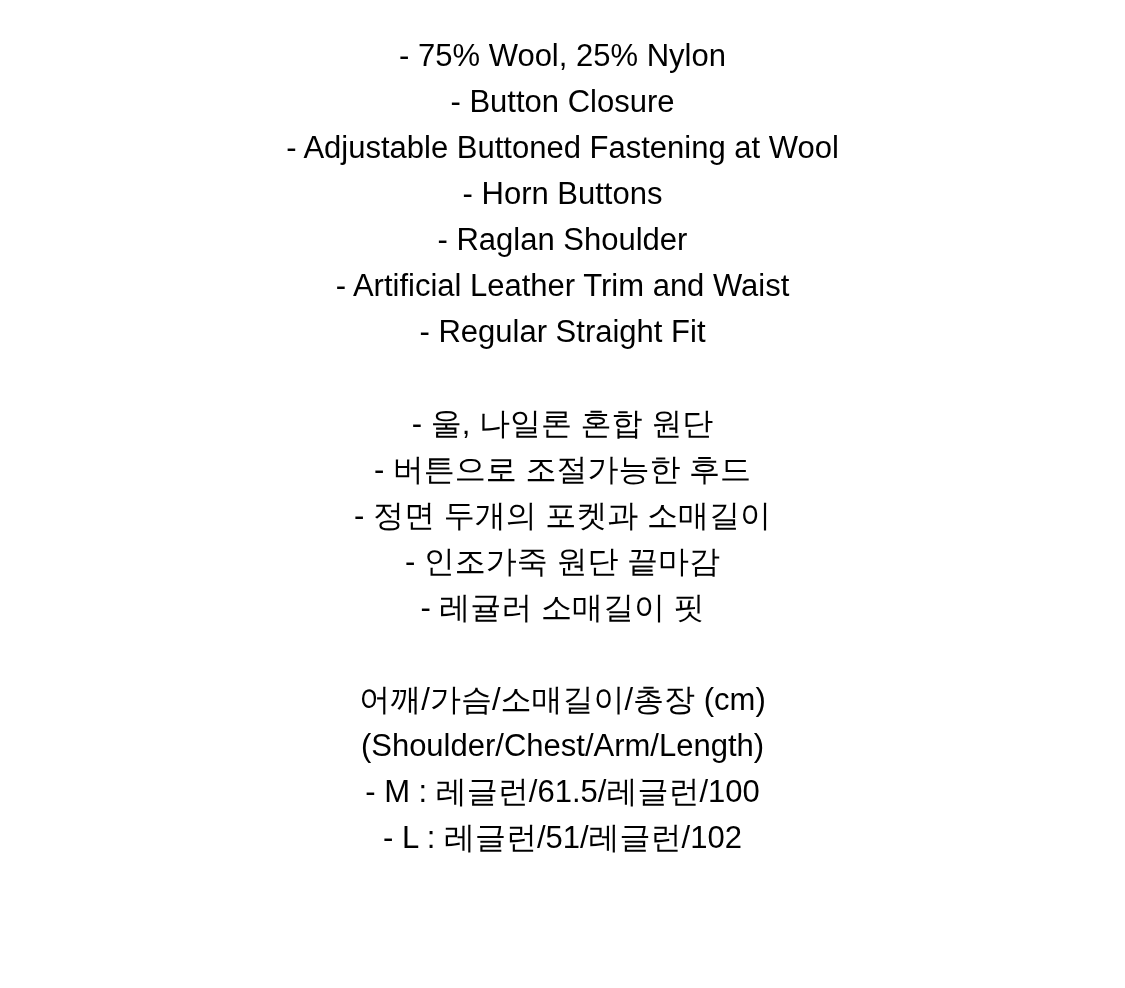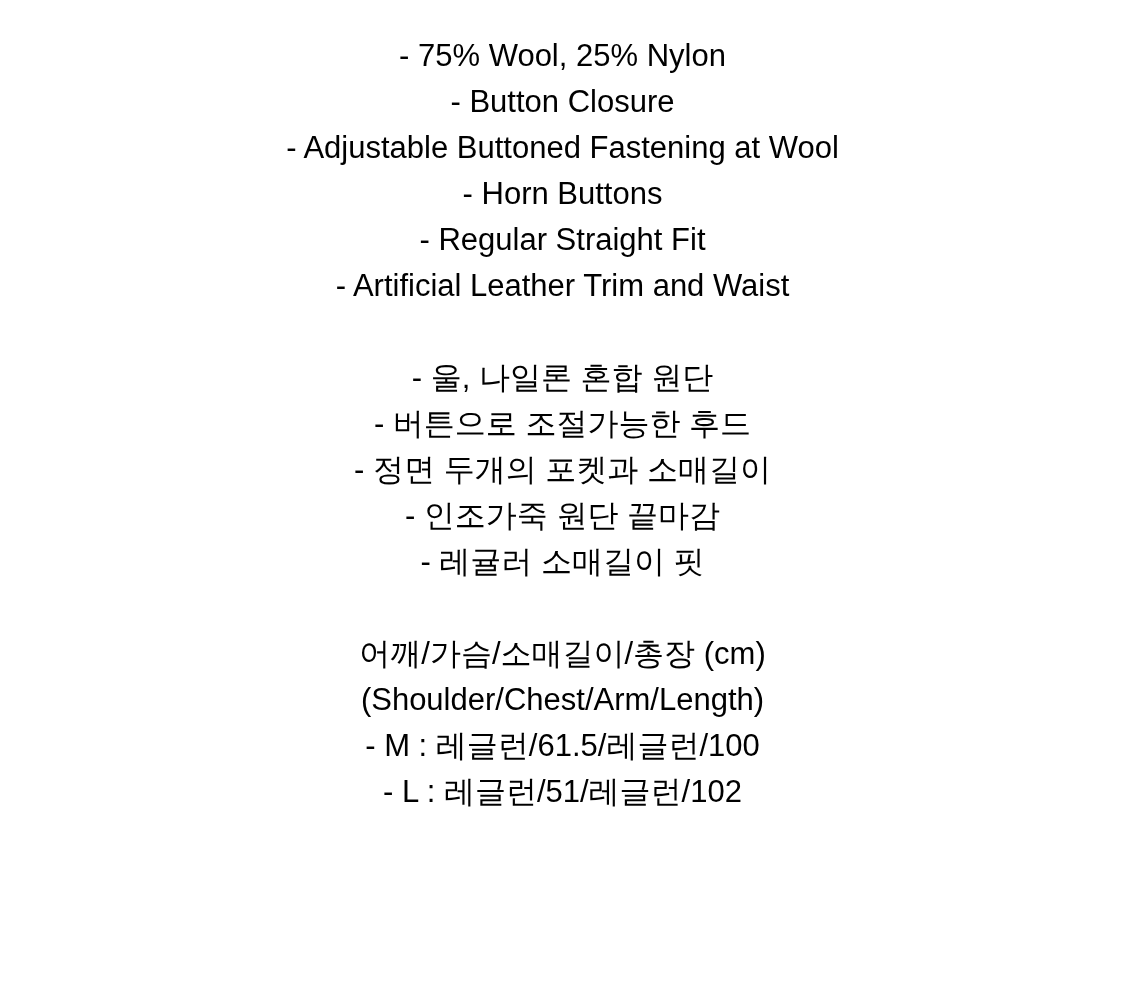--- a/index.html
+++ b/index.html
@@ -31,22 +31,23 @@
 </style>
 </head>
 <body>
 
 <main class="description">
   <section class="section">
       <div class="text-line">- 75% Wool, 25% Nylon</div>
       <div class="text-line">- Button Closure</div>
       <div class="text-line">- Adjustable Buttoned Fastening at Wool</div>
       <div class="text-line">- Horn Buttons</div>
+      <div class="text-line">- Raglan Shoulder</div>
+      <div class="text-line">- Artificial Leather Trim and Waist</div>
       <div class="text-line">- Regular Straight Fit</div>
-      <div class="text-line">- Artificial Leather Trim and Waist</div>
     </section>
   <section class="section">
       <div class="text-line">- 울, 나일론 혼합 원단</div>
       <div class="text-line">- 버튼으로 조절가능한 후드</div>
       <div class="text-line">- 정면 두개의 포켓과 소매길이</div>
       <div class="text-line">- 인조가죽 원단 끝마감</div>
       <div class="text-line">- 레귤러 소매길이 핏</div>
     </section>
   <section class="section">
       <div class="text-line">어깨/가슴/소매길이/총장 (cm)</div>

